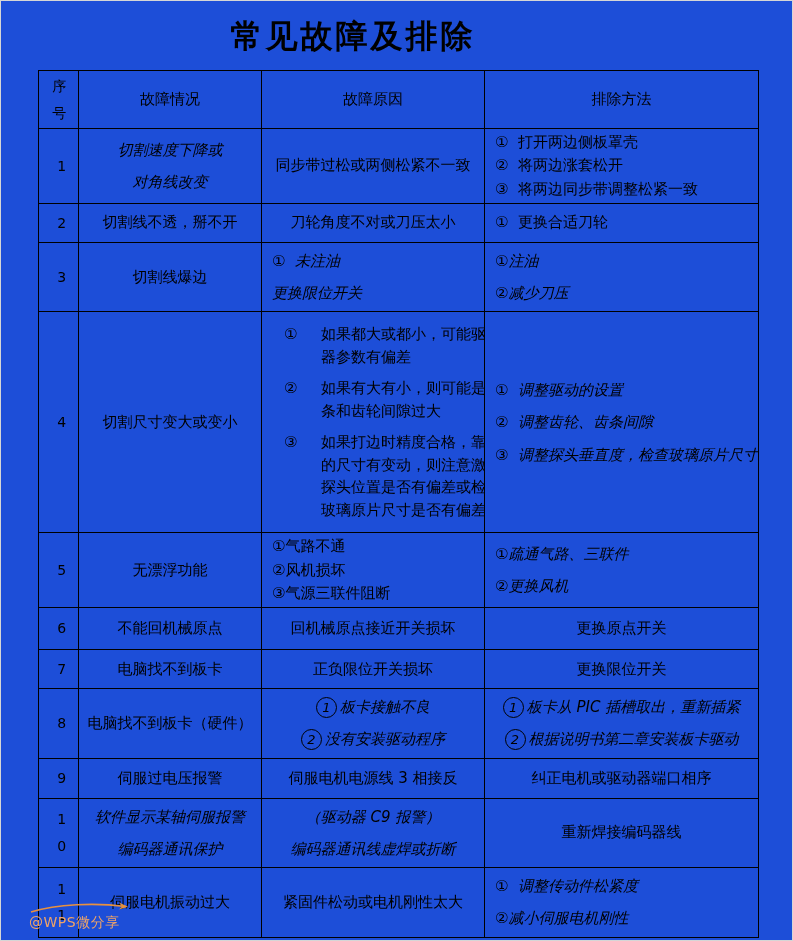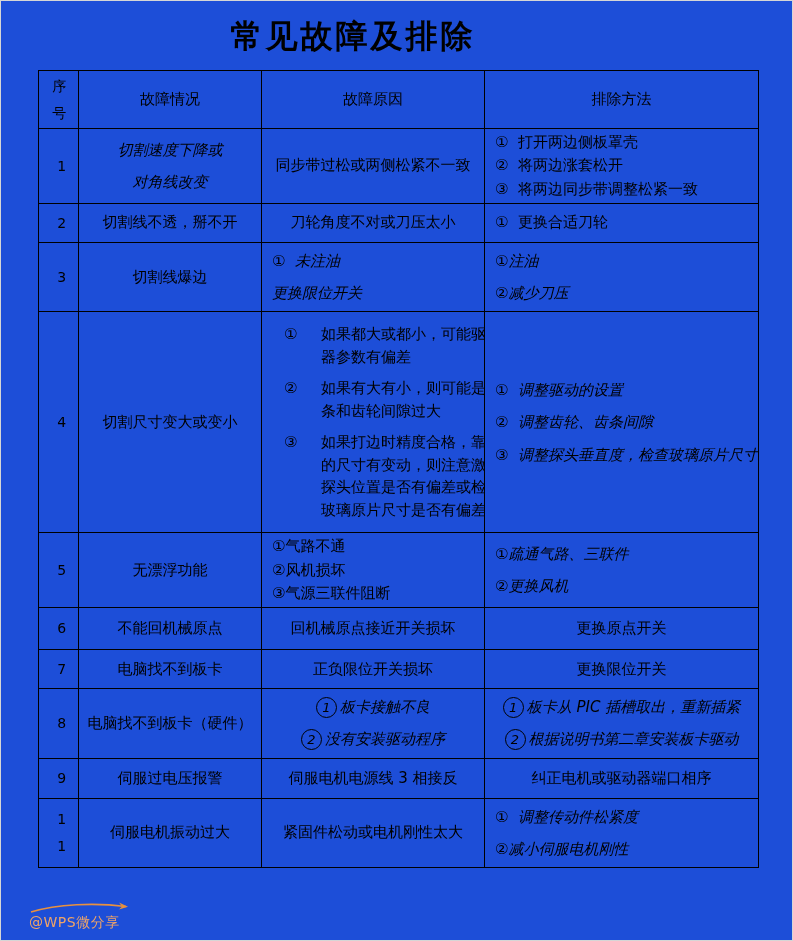--- a/index.html
+++ b/index.html
@@ -301,20 +301,42 @@
             </div>
           </td>
           <td>
             <div class="cell align-center spread-tight">
               <div class="line">纠正电机或驱动器端口相序</div>
             </div>
           </td>
         </tr>
         <tr>
           <td>
+            <div class="seq-inner">10</div>
+          </td>
+          <td>
+            <div class="cell align-center spread-loose">
+              <div class="line">软件显示某轴伺服报警</div>
+              <div class="line">编码器通讯保护</div>
+            </div>
+          </td>
+          <td>
+            <div class="cell align-center spread-loose">
+              <div class="line">（驱动器 C9 报警）</div>
+              <div class="line">编码器通讯线虚焊或折断</div>
+            </div>
+          </td>
+          <td class="v-top">
+            <div class="cell align-center spread-tight">
+              <div class="line">重新焊接编码器线</div>
+            </div>
+          </td>
+        </tr>
+        <tr>
+          <td>
             <div class="seq-inner">11</div>
           </td>
           <td>
             <div class="cell align-center spread-tight">
               <div class="line">伺服电机振动过大</div>
             </div>
           </td>
           <td>
             <div class="cell align-center spread-tight">
               <div class="line">紧固件松动或电机刚性太大</div>

